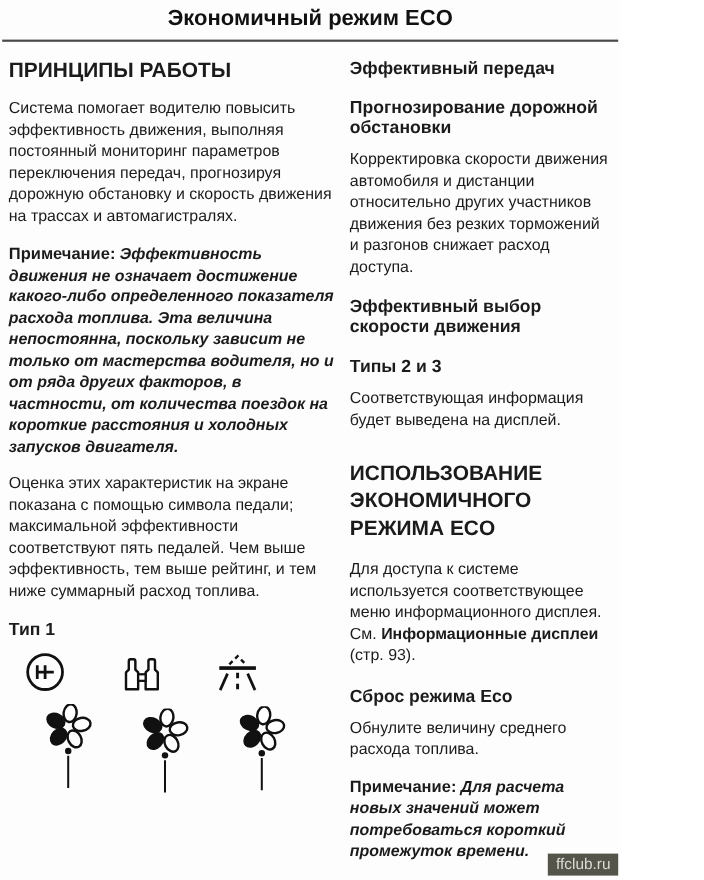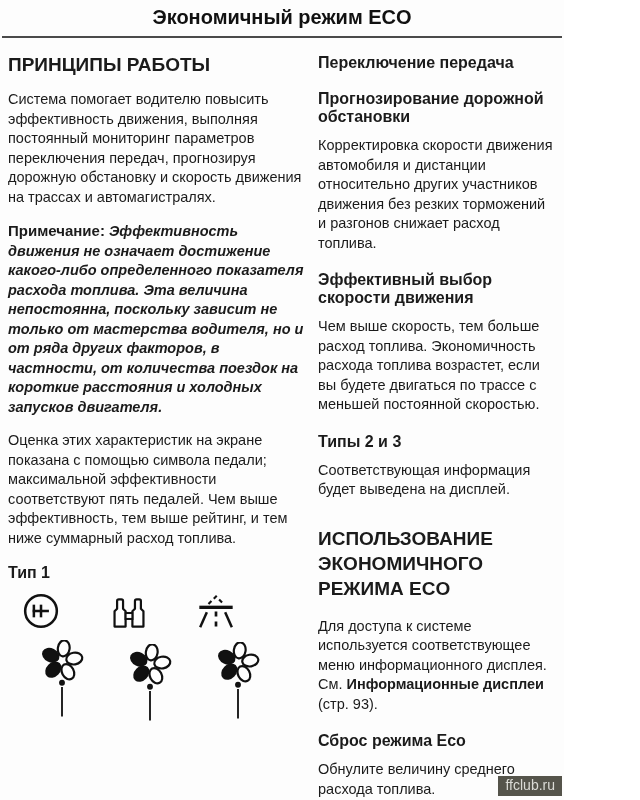--- a/index.html
+++ b/index.html
@@ -135,27 +135,26 @@
               <line x1="30" y1="64" x2="30" y2="104" stroke="#111" stroke-width="2.5"></line>
             </svg>
           </div>
 
         </div>
       </div>
 
     </div>
 
     <div class="col-right">
-      <div class="h-sub">Переключение передача</div>
+      <div class="h-sub">Эффективный передач</div>
 
       <div class="h-sub mt">Прогнозирование дорожной обстановки</div>
-      <p class="body-p">Корректировка скорости движения автомобиля и дистанции относительно других участников движения без резких торможений и разгонов снижает расход топлива.</p>
+      <p class="body-p">Корректировка скорости движения автомобиля и дистанции относительно других участников движения без резких торможений и разгонов снижает расход доступа.</p>
 
       <div class="h-sub mt">Эффективный выбор скорости движения</div>
-      <p class="body-p">Чем выше скорость, тем больше расход топлива. Экономичность расхода топлива возрастет, если вы будете двигаться по трассе с меньшей постоянной скоростью.</p>
 
       <div class="h-sub mt">Типы 2 и 3</div>
       <p class="body-p">Соответствующая информация будет выведена на дисплей.</p>
 
       <div class="h-big mt">ИСПОЛЬЗОВАНИЕ ЭКОНОМИЧНОГО РЕЖИМА ECO</div>
       <p class="body-p"><span>Для доступа к системе используется соответствующее меню информационного дисплея.  См. </span><span class="inline-bold">Информационные дисплеи</span><span> (стр. 93).</span></p>
 
       <div class="h-sub mt">Сброс режима Eco</div>
       <p class="body-p">Обнулите величину среднего расхода топлива.</p>
 

